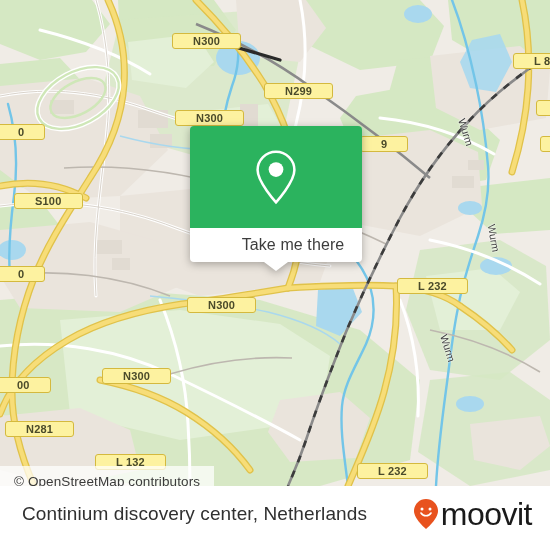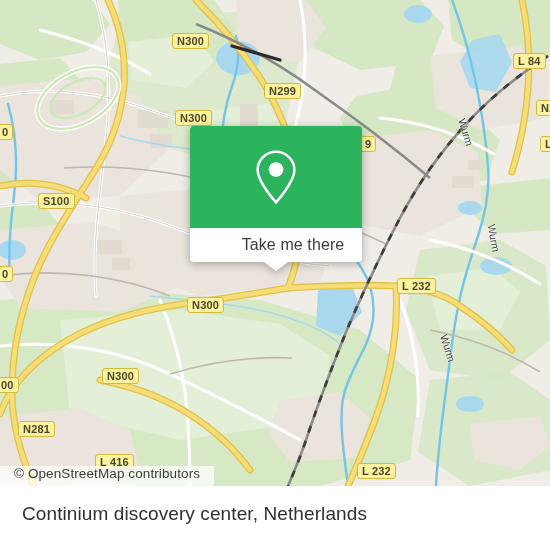--- a/index.html
+++ b/index.html
@@ -13,21 +13,21 @@
 
   
   .map{position:absolute;left:0;top:0;width:550px;height:486px;overflow:hidden;
        background:#efeae4;}
   .map svg{display:block;}
 
   
   .attrib{
     position:absolute;left:0;top:466px;
     background:rgba(255,255,255,.72);
-    padding:0 14px 4px 14px;
+    padding:8px 14px 4px 14px;
     font-size:13.5px;color:#3b3b3b;letter-spacing:.1px;
     line-height:16px;
     z-index:30;
   }
 
   
   .card{
     position:absolute;left:190px;top:126px;width:172px;
     border-radius:4px;
     filter:drop-shadow(0 2px 4px rgba(0,0,0,.30));
@@ -76,21 +76,21 @@
   .brand-word{
     font-size:32px;color:#1a1a1a;letter-spacing:-.5px;
     font-weight:400;line-height:32px;
   }
 
   
   .shield{
     position:absolute;z-index:10;
     background:#fdf2a0;border:1.6px solid #d4b93e;border-radius:3px;
     color:#4a4a2a;font-size:11px;font-weight:700;
-    padding:1px 4px;line-height:12px;white-space:nowrap;
+    padding:1px 20px;line-height:12px;white-space:nowrap;
     letter-spacing:.2px;
   }
   .place{
     position:absolute;z-index:10;
     color:#4a4a4a;font-size:18px;white-space:nowrap;
     text-shadow:0 0 3px #fff,0 0 3px #fff,0 0 2px #fff;
   }
   .river{
     position:absolute;z-index:10;
     color:#3f3f3f;font-size:10.5px;white-space:nowrap;
@@ -263,26 +263,26 @@
 
 
     <div class="river" style="left:466px;top:132px;transform:translate(-50%,-50%) rotate(72deg);">Wurm</div>
     <div class="river" style="left:494px;top:238px;transform:translate(-50%,-50%) rotate(80deg);">Wurm</div>
     <div class="river" style="left:448px;top:348px;transform:translate(-50%,-50%) rotate(72deg);">Wurm</div>
 
     <div class="shield" style="left:172px;top:33px;">N300</div>
     <div class="shield" style="left:264px;top:67px;margin-top:16px;">N299</div>
     <div class="shield" style="left:175px;top:110px;">N300</div>
     <div class="shield" style="left:513px;top:53px;">L 84</div>
-    <div class="shield" style="left:14px;top:193px;margin-left:24px;">S100</div>
+    <div class="shield" style="left:14px;top:193px;">S100</div>
     <div class="shield" style="left:187px;top:297px;">N300</div>
     <div class="shield" style="left:397px;top:278px;">L 232</div>
     <div class="shield" style="left:102px;top:368px;">N300</div>
-    <div class="shield" style="left:18px;top:421px;">N281</div>
-    <div class="shield" style="left:95px;top:454px;">L 416</div>
+    <div class="shield" style="left:5px;top:421px;">N281</div>
+    <div class="shield" style="left:95px;top:454px;">L 132</div>
     <div class="shield" style="left:357px;top:463px;">L 232</div>
 
     <div class="shield" style="left:-3px;top:124px;">0</div>
     <div class="shield" style="left:-3px;top:266px;">0</div>
     <div class="shield" style="left:536px;top:100px;">N2</div>
     <div class="shield" style="left:540px;top:136px;">L</div>
     <div class="shield" style="left:360px;top:136px;">9</div>
     <div class="shield" style="left:-4px;top:377px;">00</div>
   </div>
 
@@ -297,16 +297,25 @@
     </div>
     <div class="card-bottom">
       <span>Take me there</span>
       <div class="card-tail"></div>
     </div>
   </div>
 
   <div class="footer">
     <div class="footer-inner">
       <div class="footer-title">Continium discovery center, Netherlands</div>
+      <div class="brand">
+        <svg class="brand-pin" viewBox="0 0 26 32">
+          <path d="M13 1 C6.4 1 1 6.4 1 13 C1 21 13 31 13 31 C13 31 25 21 25 13 C25 6.4 19.6 1 13 1 Z" fill="#e8521e"></path>
+          <circle cx="9" cy="11" r="1.5" fill="#ffffff"></circle>
+          <circle cx="17" cy="11" r="1.5" fill="#ffffff"></circle>
+          <path d="M8 15 C10 18.6 16 18.6 18 15" fill="none" stroke="#ffffff" stroke-width="1.6" stroke-linecap="round"></path>
+        </svg>
+        <span class="brand-word">moovit</span>
+      </div>
     </div>
   </div>
 
 </div>
 
 </body></html>

